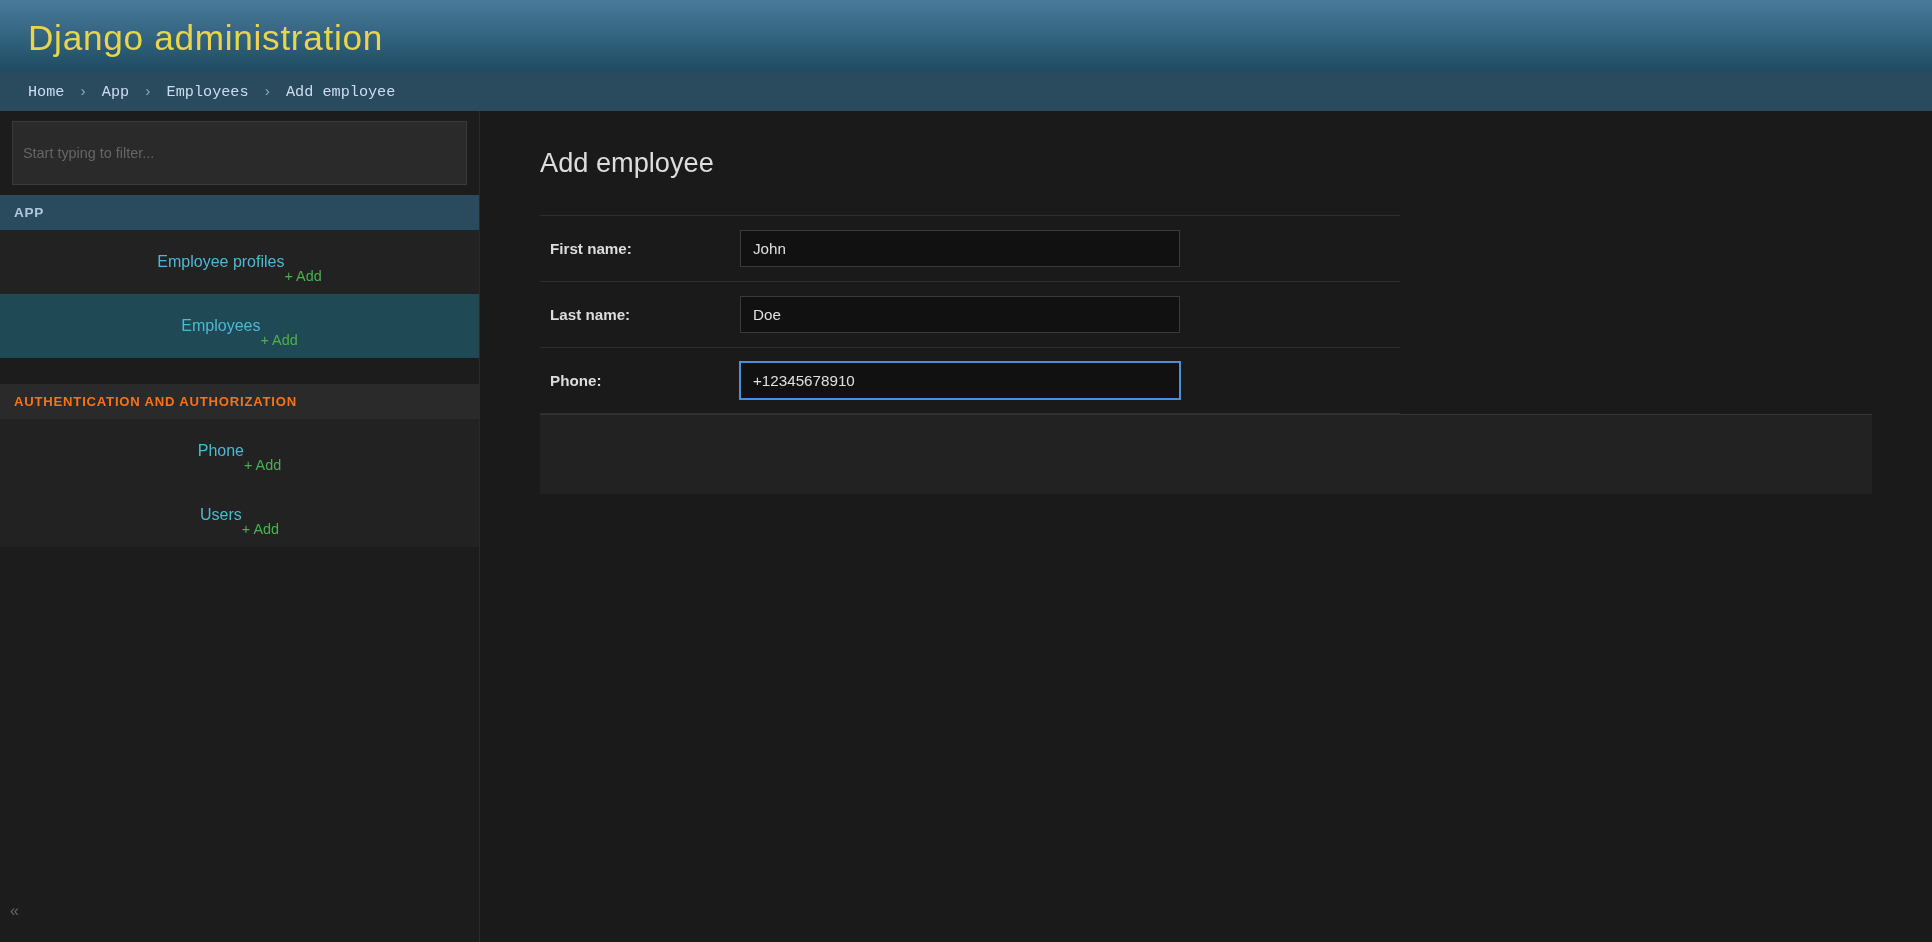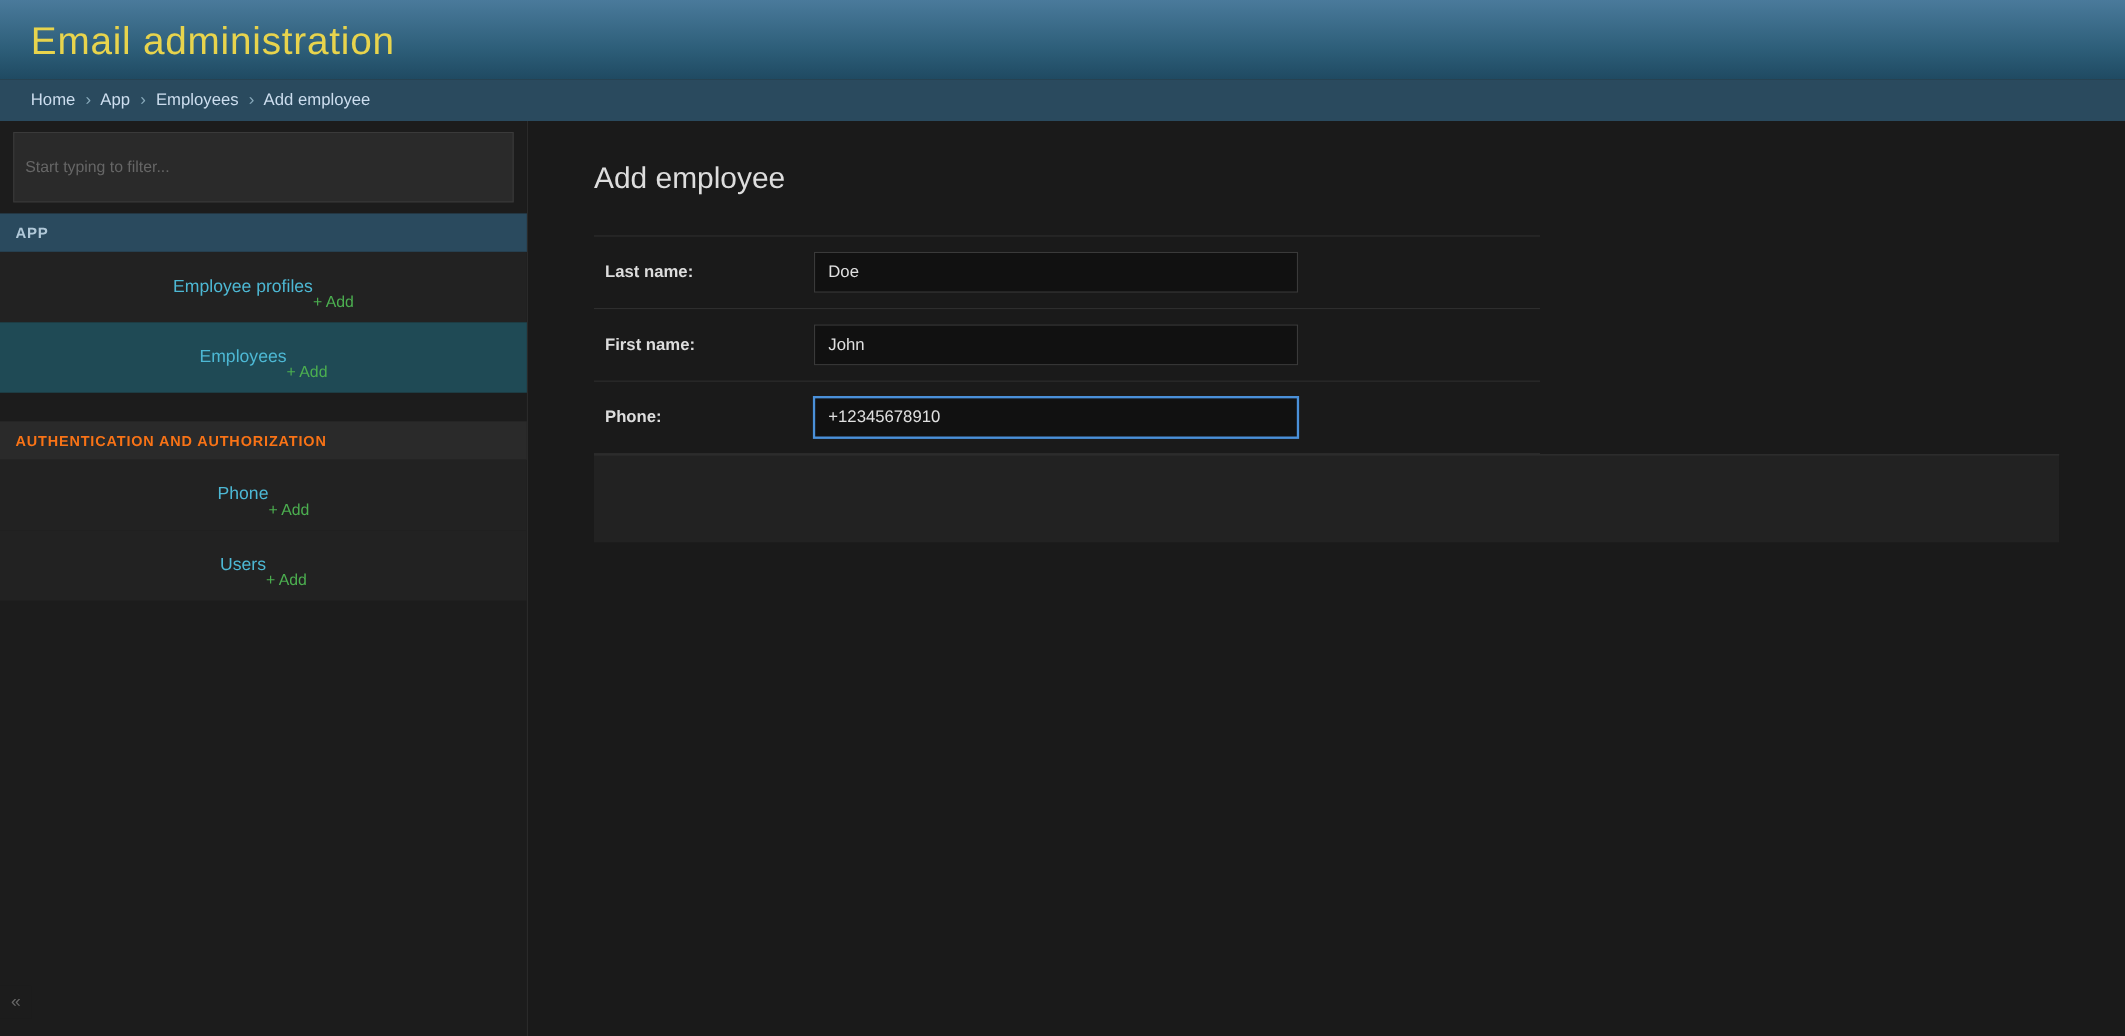--- a/index.html
+++ b/index.html
@@ -27,20 +27,21 @@
     }
 
     
     .breadcrumb-bar {
       background: #2a4a5e;
       padding: 10px 28px;
     }
     .breadcrumb {
       color: #cde;
       font-size: 0.95rem;
+      font-family: Liberation Mono, monospace;
     }
     .breadcrumb span {
       color: #cde;
     }
     .breadcrumb .sep {
       margin: 0 5px;
       color: #8ab;
     }
 
     
@@ -201,21 +202,21 @@
       background: #222;
       border-top: 1px solid #333;
       padding: 14px 60px;
       min-height: 80px;
     }
   </style>
 </head>
 <body>
 
 <div class="header">
-  <h1 class="header-title">Email administration</h1>
+  <h1 class="header-title">Django administration</h1>
 </div>
 
 <div class="breadcrumb-bar">
   <span class="breadcrumb">
     <span>Home</span>
     <span class="sep">›</span>
     <span>App</span>
     <span class="sep">›</span>
     <span>Employees</span>
     <span class="sep">›</span>
@@ -264,30 +265,30 @@
     </div>
   </div>
 
   <div class="content">
     <h2 class="content-title">Add employee</h2>
 
     <table class="form-table">
       <tbody>
 
         <tr class="form-row">
+          <td class="form-label">First name:</td>
+          <td class="form-field">
+            <input type="text" class="form-input" value="John" style="">
+          </td>
+        </tr>
+
+        <tr class="form-row">
           <td class="form-label">Last name:</td>
           <td class="form-field">
             <input type="text" class="form-input" value="Doe" style="">
-          </td>
-        </tr>
-
-        <tr class="form-row">
-          <td class="form-label">First name:</td>
-          <td class="form-field">
-            <input type="text" class="form-input" value="John" style="">
           </td>
         </tr>
 
 
         <tr class="form-row">
           <td class="form-label">Phone:</td>
           <td class="form-field">
             <input type="text" class="form-input active-input" value="+12345678910" style="">
           </td>
         </tr>

